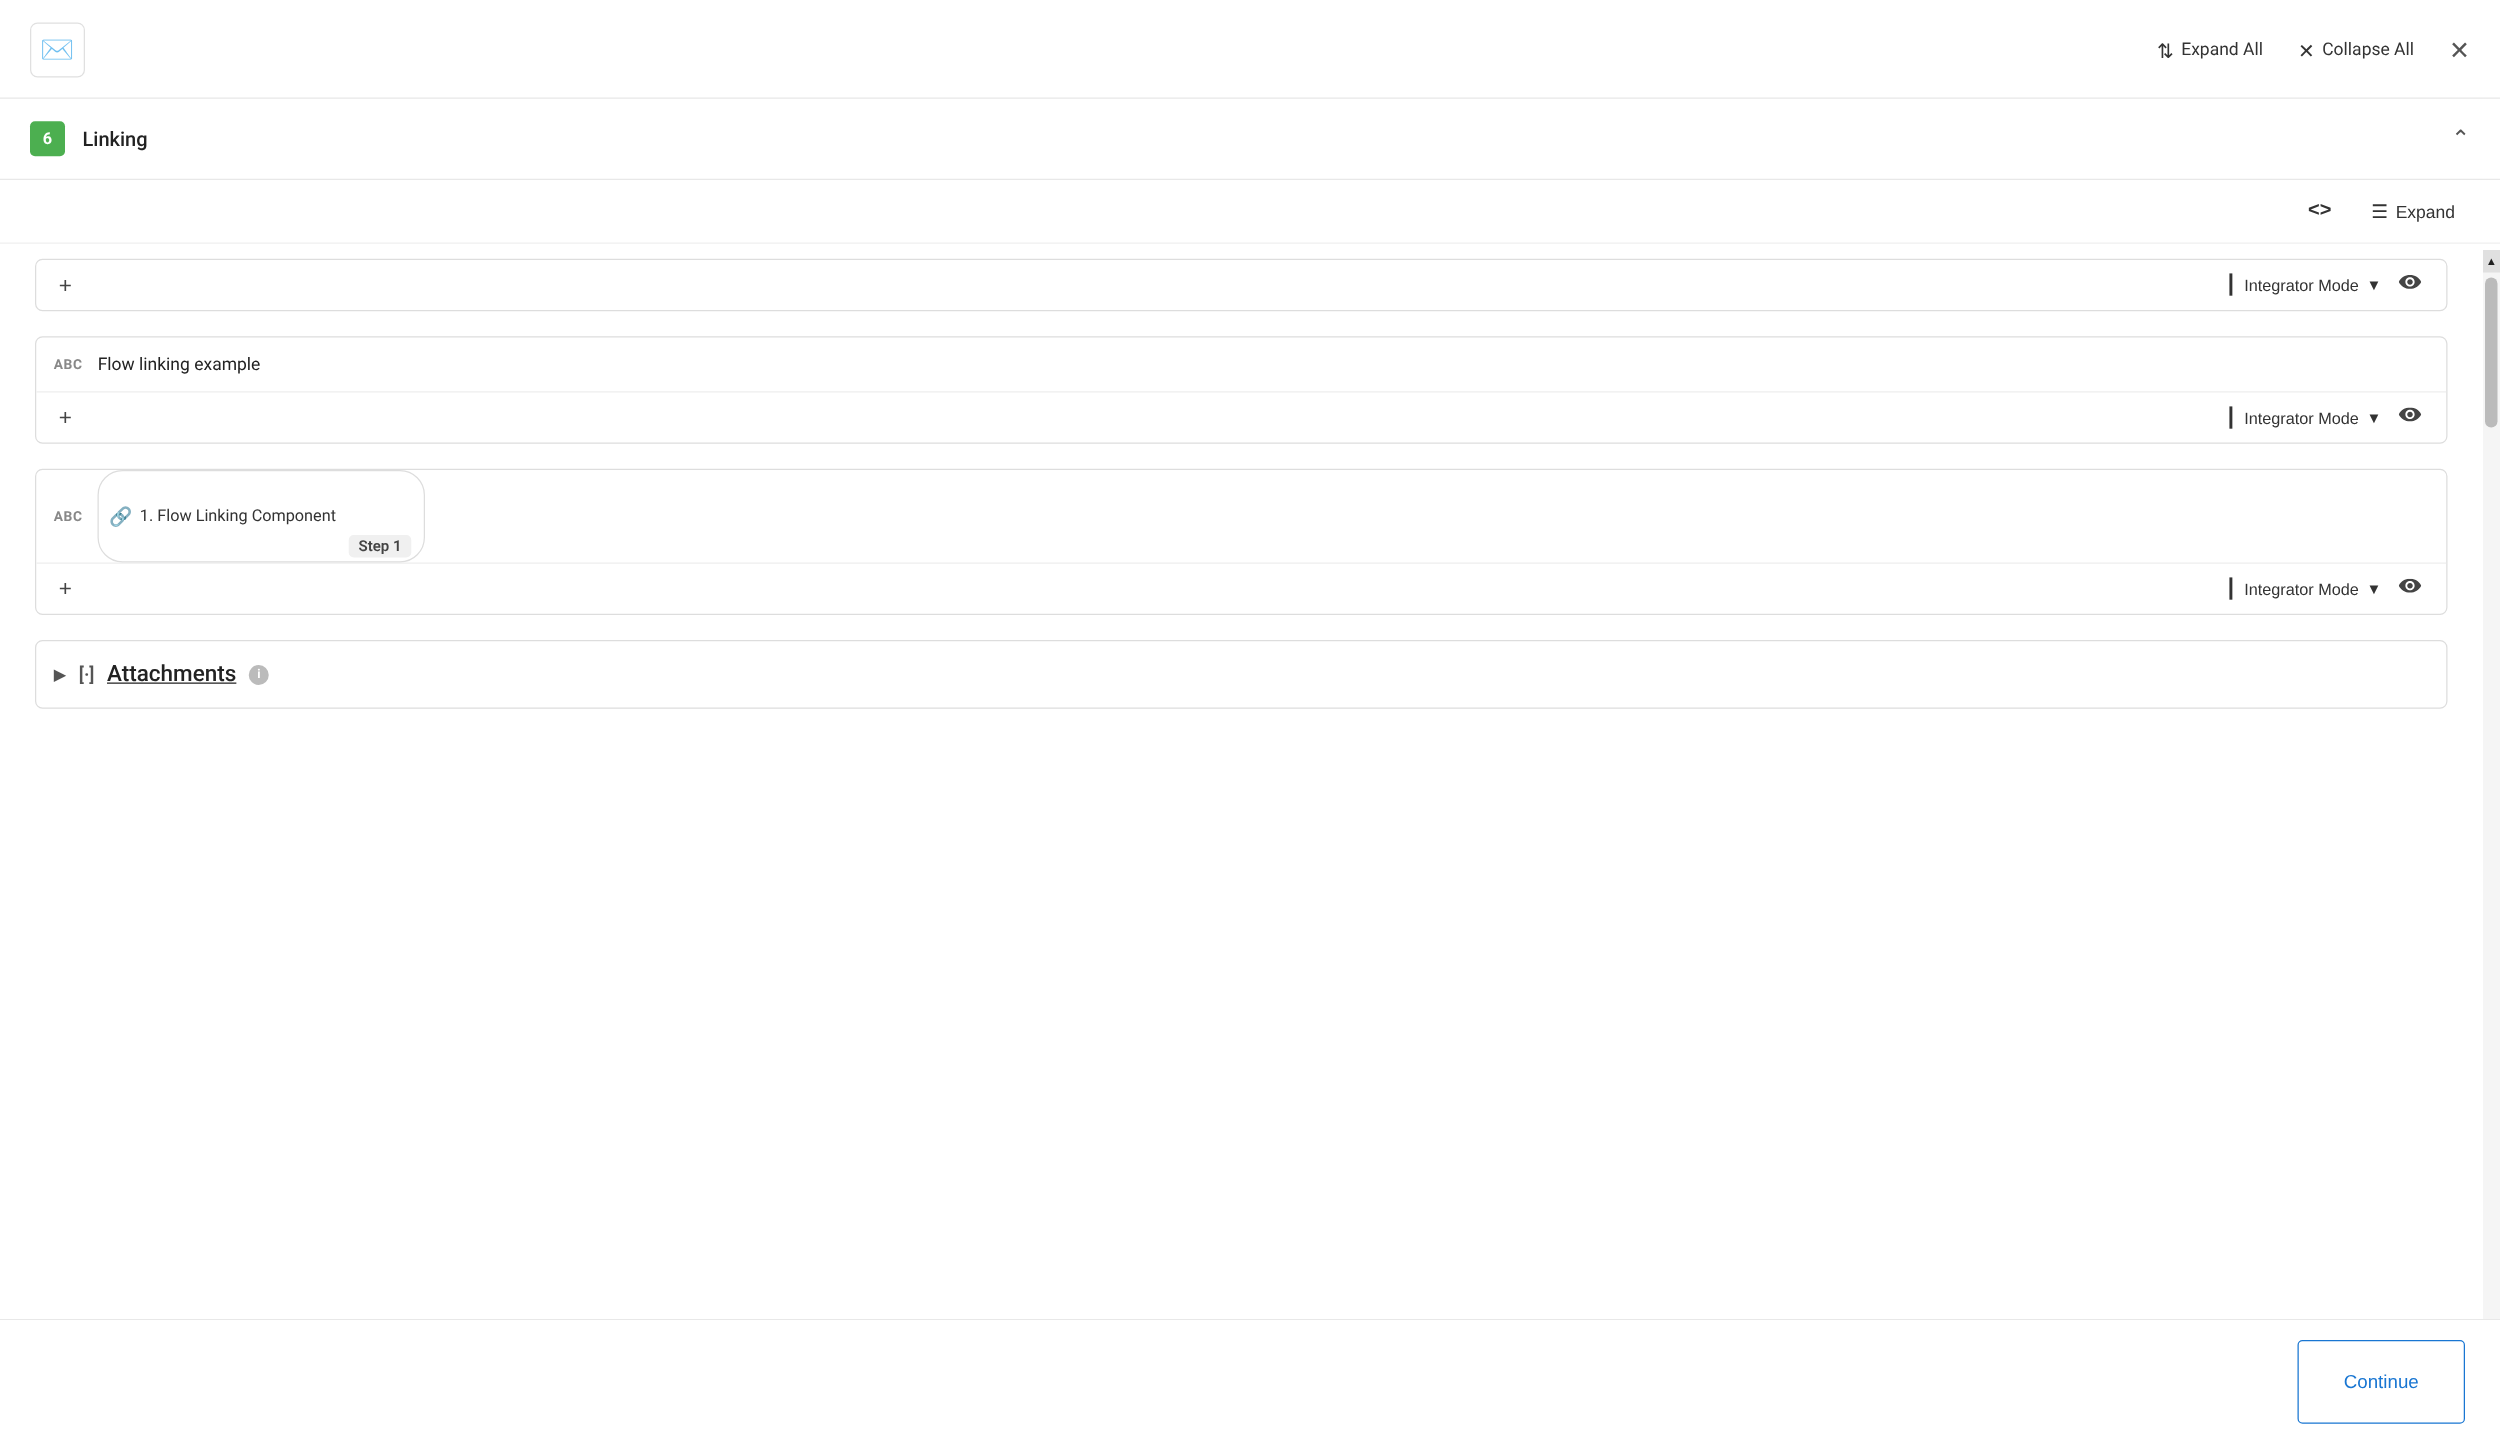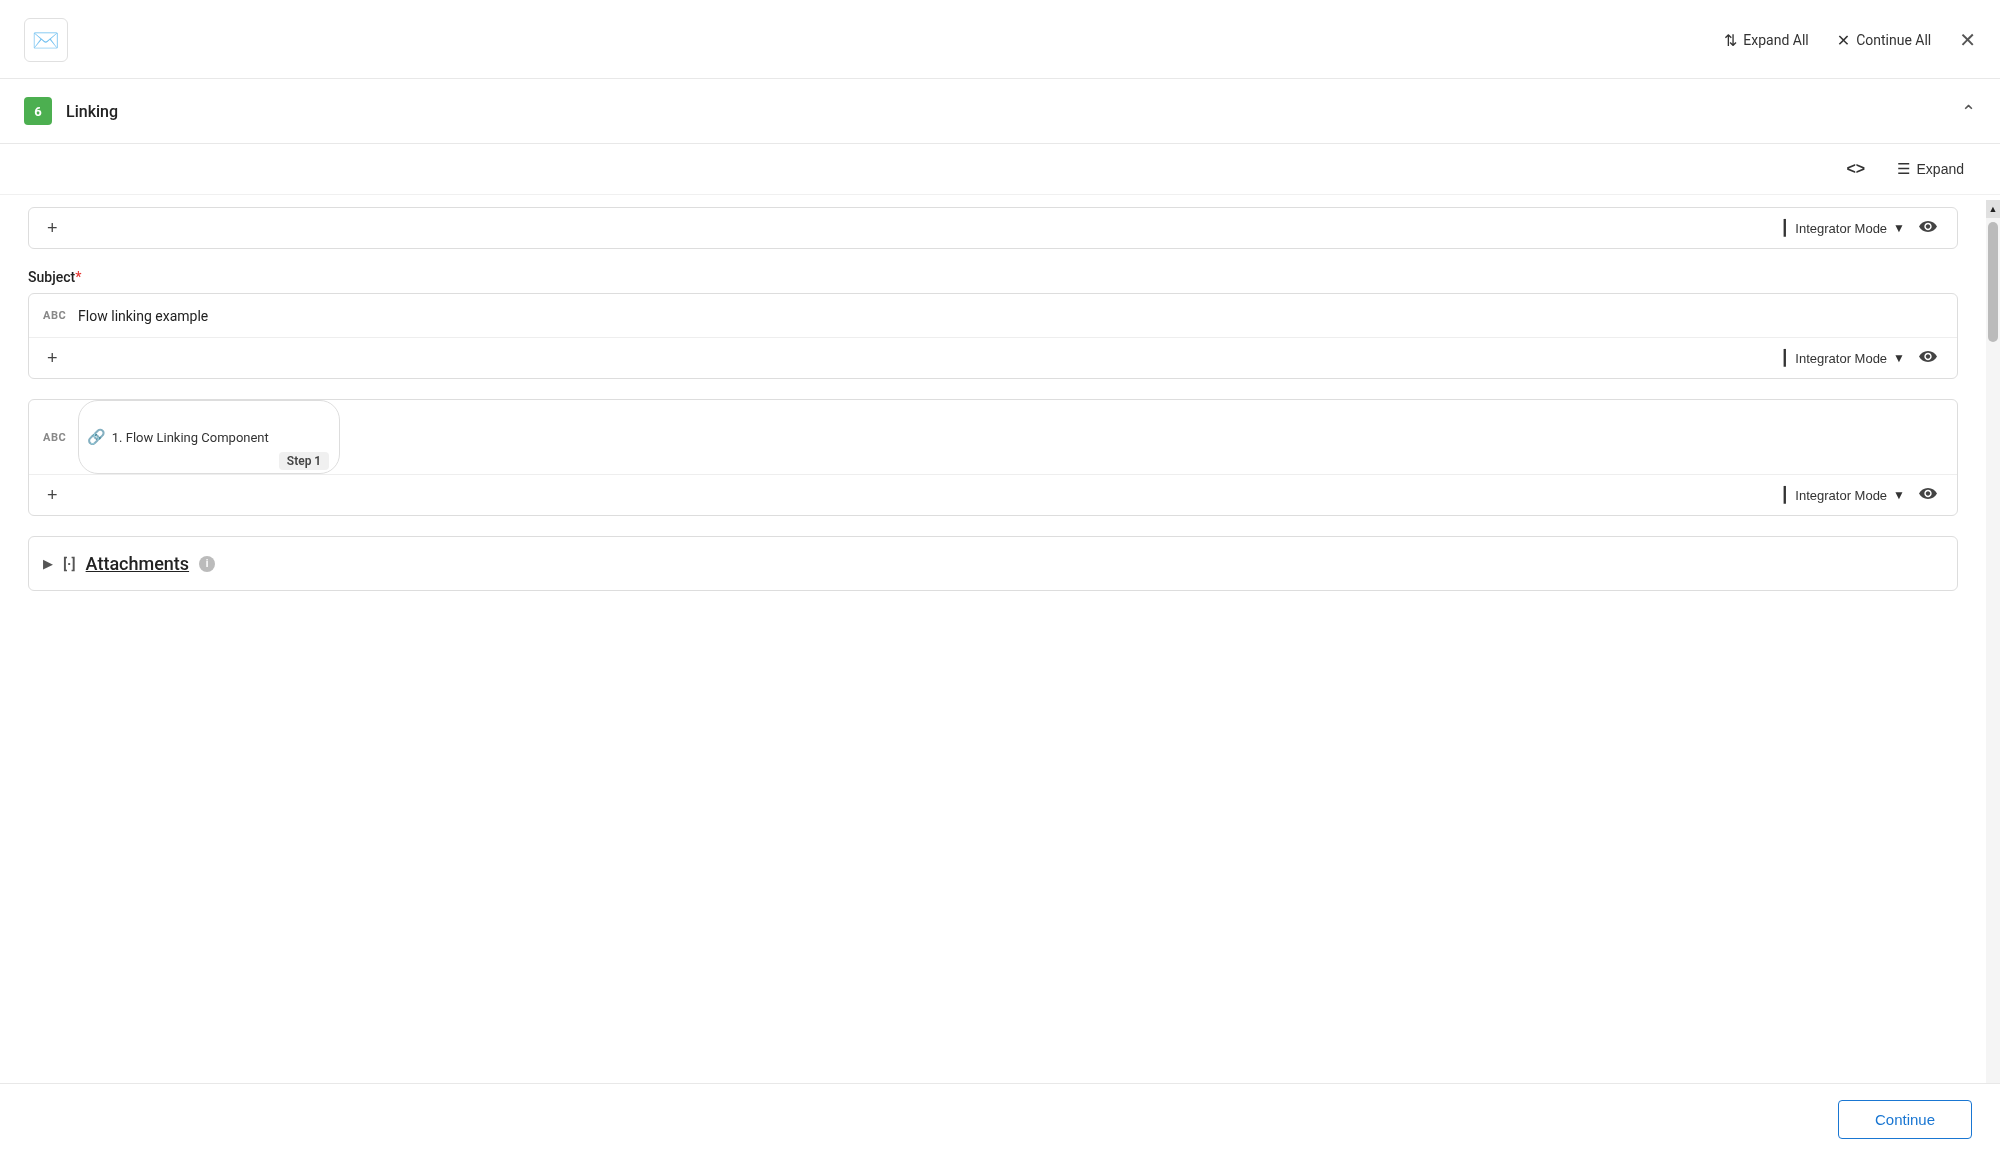--- a/index.html
+++ b/index.html
@@ -272,21 +272,21 @@
       right: 0;
       left: 0;
       background: #fff;
     }
     .continue-btn {
       border: 1.5px solid #1976d2;
       background: #fff;
       color: #1976d2;
       font-size: 15px;
       font-weight: 500;
-      padding: 10px 36px;
+      padding: 24px 36px;
       border-radius: 4px;
       cursor: pointer;
     }
 
     
     .right-scrollbar {
       position: absolute;
       right: 0;
       top: 0;
       width: 14px;
@@ -320,21 +320,21 @@
       <span>✉️</span>
     </div>
   </div>
   <div class="header-right">
     <div class="header-action">
       <span style="font-size:16px;">⇅</span>
       <span>Expand All</span>
     </div>
     <div class="header-action">
       <span style="font-size:16px;">✕</span>
-      <span>Continue All</span>
+      <span>Collapse All</span>
     </div>
     <div class="close-btn">✕</div>
   </div>
 </div>
 
 <div class="section-header">
   <div class="section-left">
     <div class="section-badge">6</div>
     <div class="section-title">Linking</div>
   </div>
@@ -365,23 +365,20 @@
         <button class="eye-btn">
           <svg width="18" height="12" viewBox="0 0 18 12" fill="none" xmlns="http://www.w3.org/2000/svg">
             <path d="M9 0C5 0 1.73 2.11 0 5.5C1.73 8.89 5 11 9 11C13 11 16.27 8.89 18 5.5C16.27 2.11 13 0 9 0ZM9 9.17C6.96 9.17 5.31 7.52 5.31 5.5C5.31 3.48 6.96 1.83 9 1.83C11.04 1.83 12.69 3.48 12.69 5.5C12.69 7.52 11.04 9.17 9 9.17ZM9 3.3C7.77 3.3 6.77 4.28 6.77 5.5C6.77 6.72 7.77 7.7 9 7.7C10.23 7.7 11.23 6.72 11.23 5.5C11.23 4.28 10.23 3.3 9 3.3Z" fill="#444"></path>
           </svg>
         </button>
       </div>
     </div>
   </div>
 
   <div class="field-block">
-    <div class="field-label">
-      <span>Subject</span><span class="required-star">*</span>
-    </div>
     <div class="input-box">
       <div class="input-row">
         <span class="abc-label">ABC</span>
         <span class="input-value">Flow linking example</span>
       </div>
       <div class="input-controls-row">
         <button class="plus-btn">+</button>
         <div style="display:flex; align-items:center; gap:8px;">
           <button class="integrator-mode-btn">
             <span style="font-size:15px;">┃</span>

